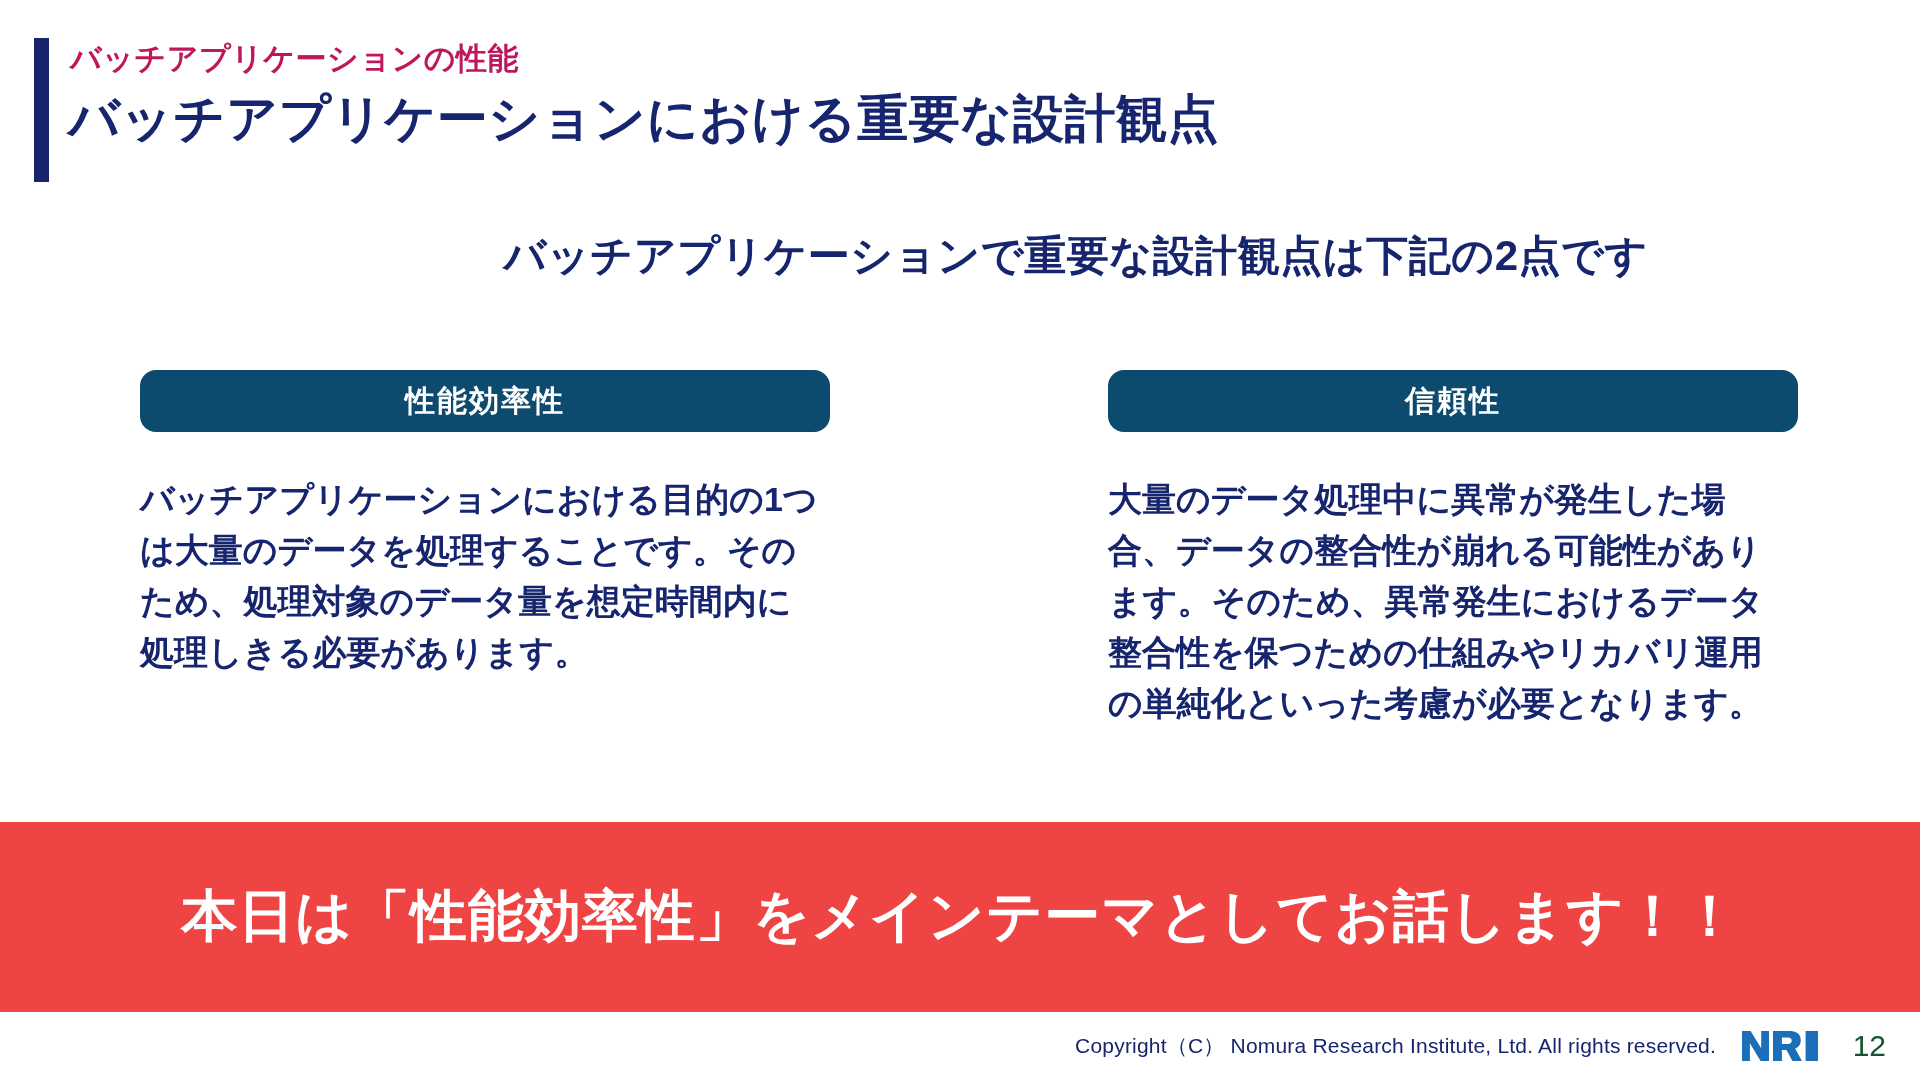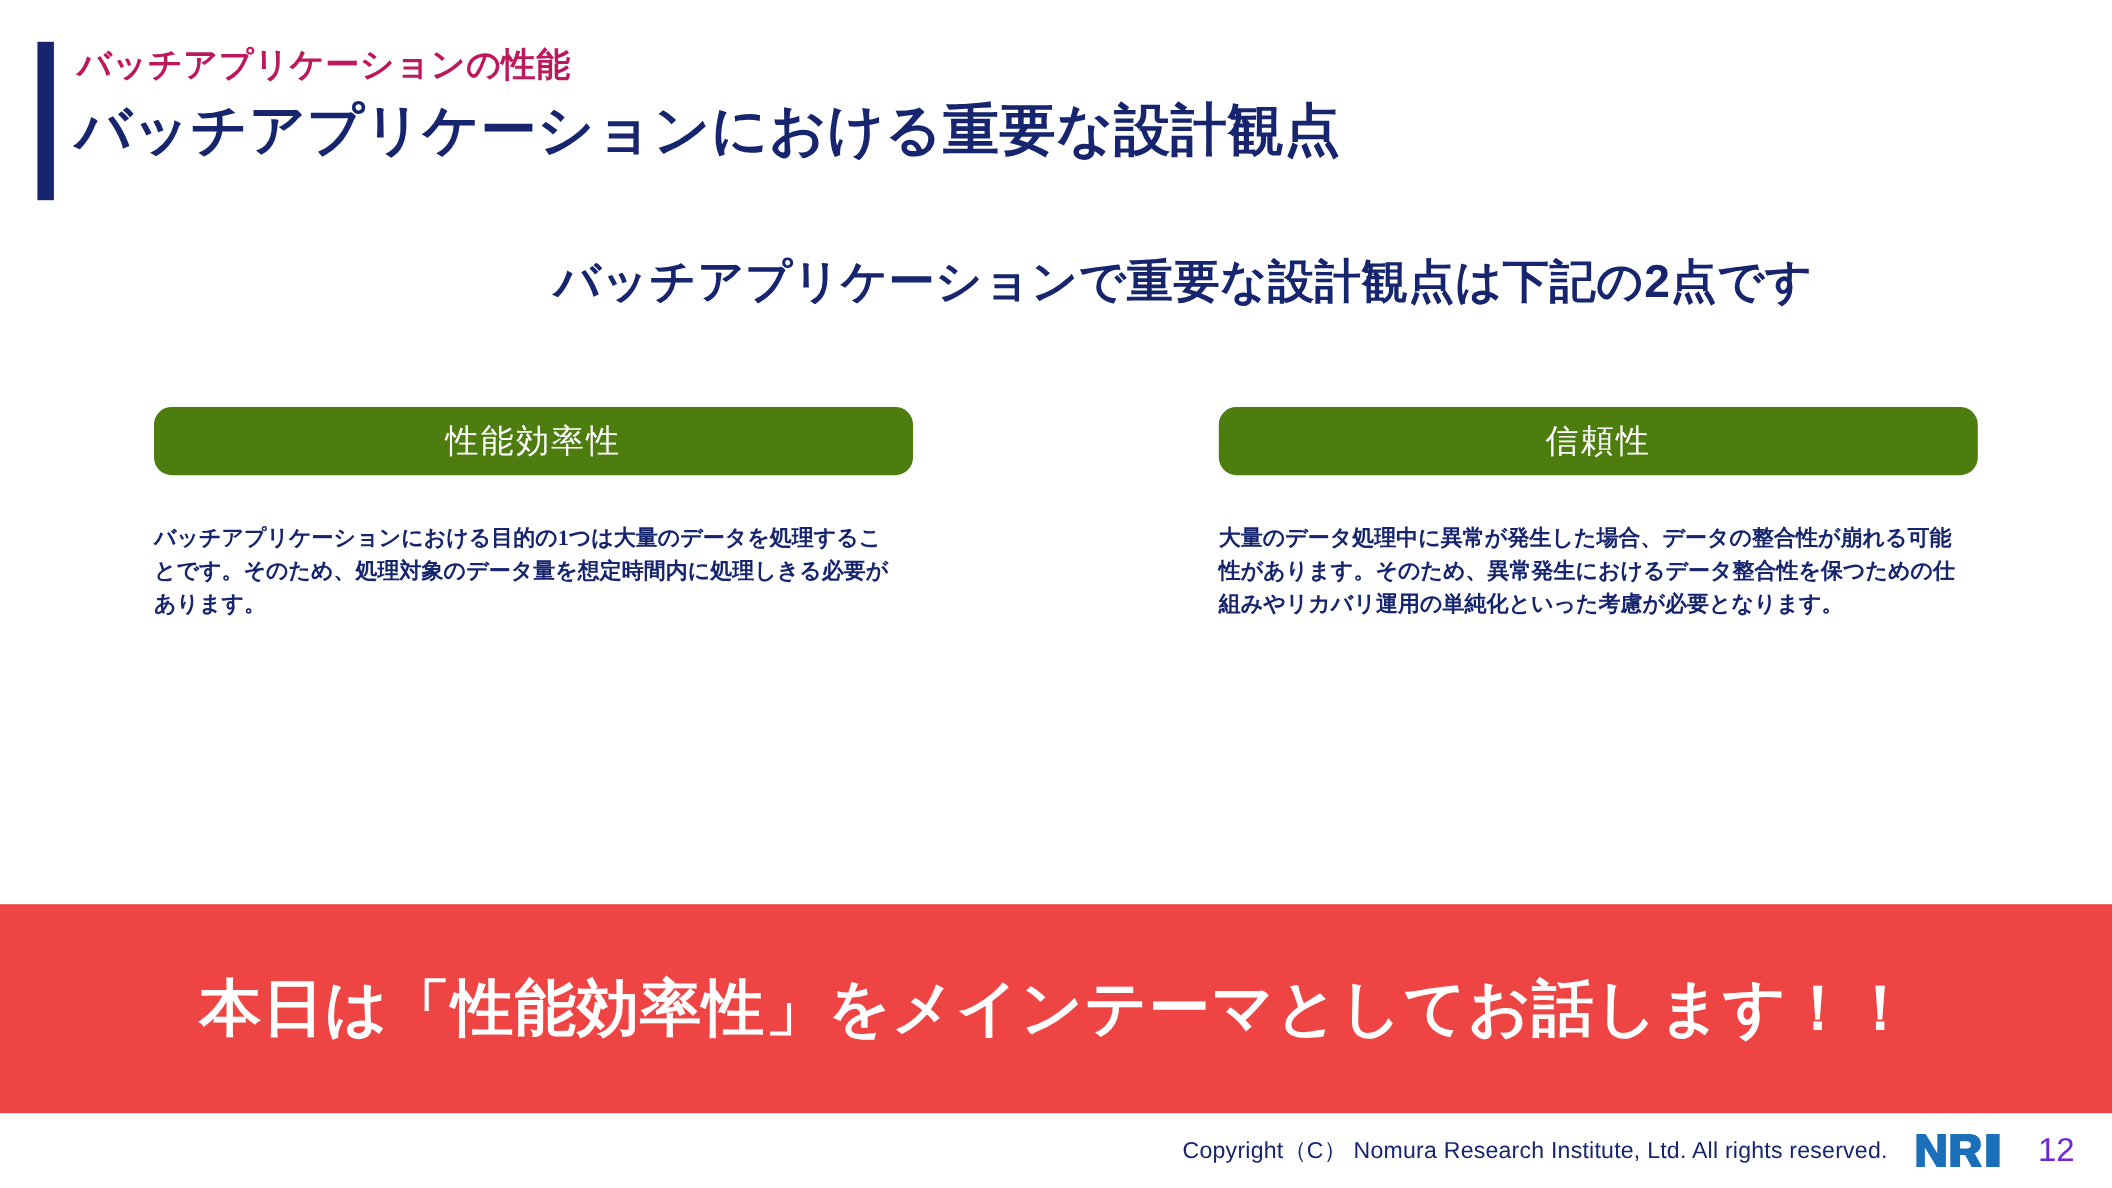--- a/index.html
+++ b/index.html
@@ -91,41 +91,40 @@
     top: 0;
     width: 690px;
   }
   .col-left  { left: 140px; }
   .col-right { left: 1108px; }
 
   .pill {
     width: 690px;
     height: 62px;
     border-radius: 16px;
-    background: #4d7c0f;
+    background: #0c4a6e;
     color: #ffffff;
     display: flex;
     align-items: center;
     justify-content: center;
     font-size: 30px;
-    font-weight: 400;
+    font-weight: 700;
     letter-spacing: 2px;
     box-sizing: border-box;
   }
 
   .body-text {
     margin-top: 42px;
     width: 680px;
-    font-size: 20px;
+    font-size: 34px;
     font-weight: 700;
     line-height: 1.50;
     letter-spacing: 0px;
     color: #16256E;
     text-align: left;
-    font-family: Liberation Serif, serif;
   }
 
   
   .banner {
     position: absolute;
     left: 0;
     top: 822px;
     width: 1920px;
     height: 190px;
     background: #ef4444;
@@ -166,21 +165,21 @@
     margin-left: 26px;
     display: flex;
     align-items: center;
     line-height: 1;
   }
   .nri-logo svg { display: block; }
   .page-number {
     margin-left: 30px;
     font-size: 30px;
     font-weight: 400;
-    color: #6d28d9;
+    color: #14532d;
     min-width: 38px;
     text-align: right;
   }
 </style>
 </head>
 <body>
 
 <div class="slide">
 
   <div class="header">

